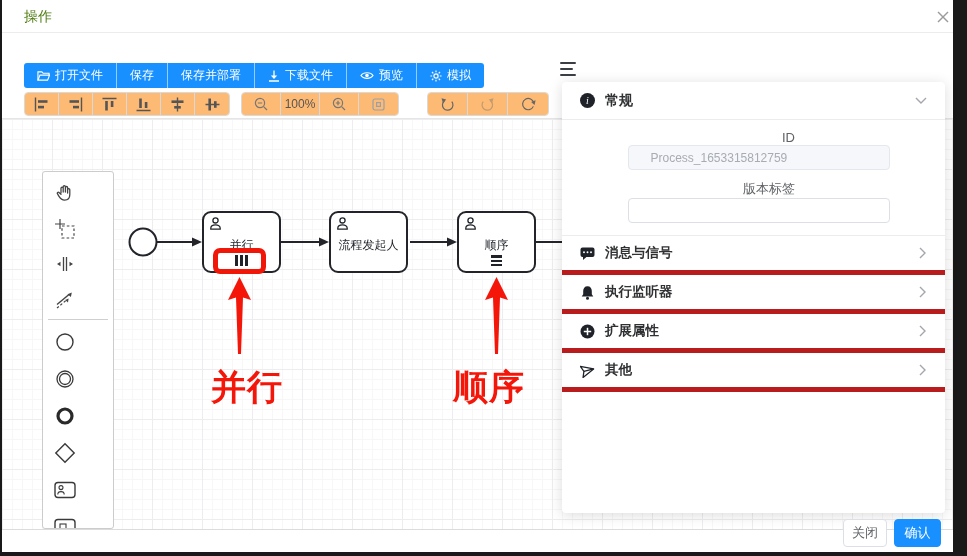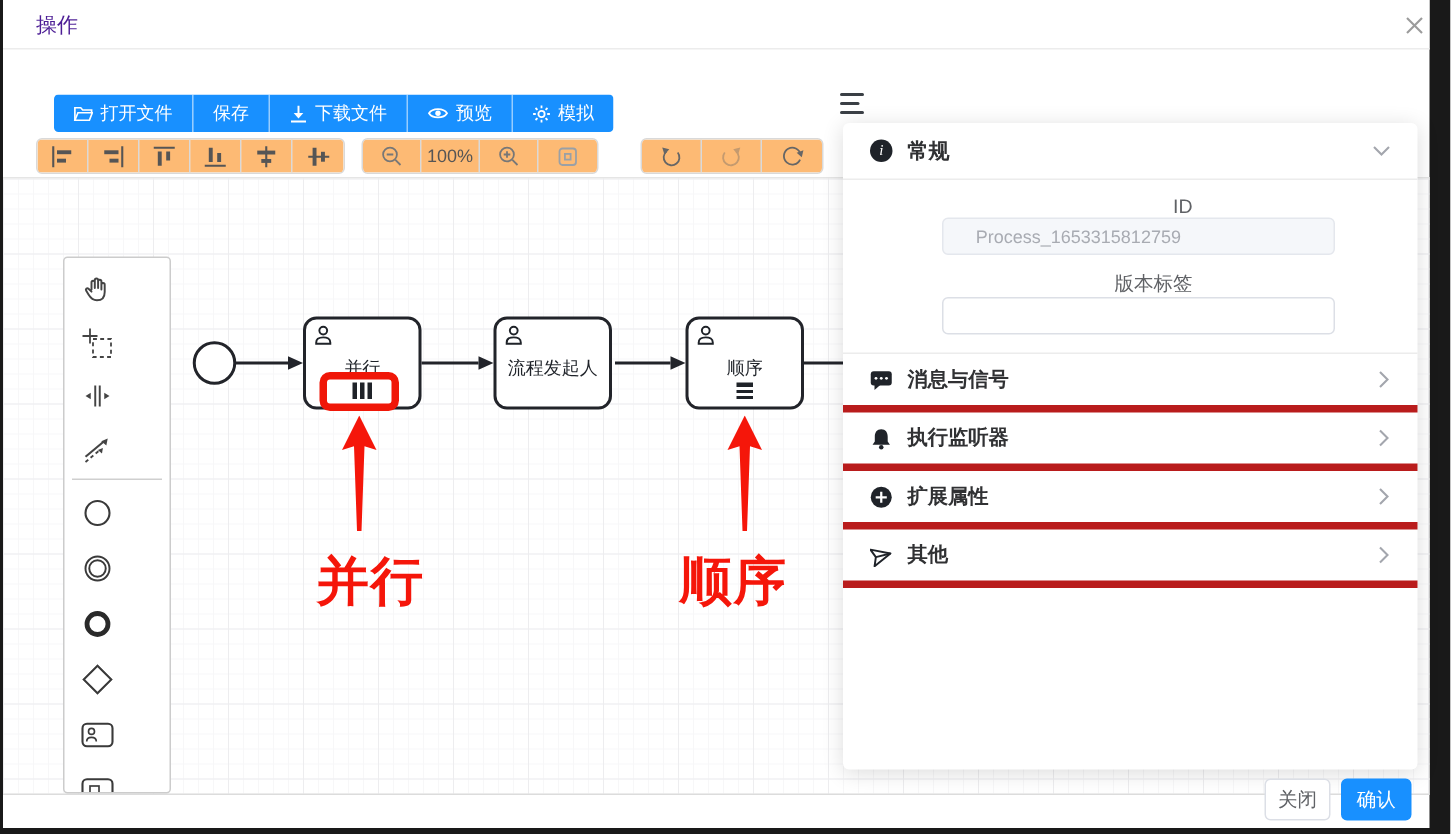--- a/index.html
+++ b/index.html
@@ -2,25 +2,25 @@
 <html><head>
 <meta charset="utf-8">
 <style>
   * { margin:0; padding:0; box-sizing:border-box; }
   body { font-family:"Liberation Sans","DejaVu Sans",sans-serif; }
   .stage { position:relative; width:967px; height:556px; background:#191919; overflow:hidden; }
   .modal { position:absolute; left:2px; top:0; width:951px; height:552px; background:#fff; }
 
   
   .dlg-header { position:absolute; left:2px; top:0; width:951px; height:33px; background:#fff; border-bottom:1px solid #ececec; z-index:40; }
-  .dlg-title { position:absolute; left:22px; top:8px; font-size:14px; color:#4c1d95; }
+  .dlg-title { position:absolute; left:22px; top:8px; font-size:14px; color:#4d7c0f; }
   .dlg-close { position:absolute; left:932px; top:8px; width:18px; height:18px; cursor:pointer; }
 
   
-  .tb1 { position:absolute; left:36px; top:63px; height:25px; display:flex; z-index:30; border-radius:3px; overflow:hidden; }
+  .tb1 { position:absolute; left:24px; top:63px; height:25px; display:flex; z-index:30; border-radius:3px; overflow:hidden; }
   .btn-blue { height:25px; display:flex; align-items:center; gap:5px; padding:0 13px; background:#1890ff; color:#fff; font-size:12px; border-right:1px solid rgba(255,255,255,.55); cursor:pointer; white-space:nowrap; }
   .btn-blue:last-child { border-right:none; }
   .btn-blue svg { display:block; }
 
   
   .tb2 { position:absolute; left:24px; top:92px; height:24px; display:flex; z-index:30; }
   .tb2-group { display:flex; border-radius:4px; overflow:hidden; border:1px solid #d9d9d9; background:#fff; height:24px; }
   .tb2-btn { width:34px; height:22px; display:flex; align-items:center; justify-content:center; border-right:1px solid #d9d9d9; background:#fdba74; cursor:pointer; color:#555; }
   .tb2-btn:last-child { border-right:none; }
   .tb2-zoom .tb2-btn { width:39px; }
@@ -109,20 +109,23 @@
   <div class="tb1">
     <div class="btn-blue">
       <svg width="13" height="12" viewBox="0 0 14 12">
         <path d="M1 10.5 V1.5 h4.2 l1.4 1.6 H13 v2" fill="none" stroke="#fff" stroke-width="1.2"></path>
         <path d="M1 10.5 L3.2 5.1 h10.3 l-2.1 5.4 z" fill="none" stroke="#fff" stroke-width="1.2"></path>
       </svg>
       <span>打开文件</span>
     </div>
     <div class="btn-blue">
       <span>保存</span>
+    </div>
+    <div class="btn-blue">
+      <span>保存并部署</span>
     </div>
     <div class="btn-blue">
       <svg width="12" height="12" viewBox="0 0 12 12">
         <line x1="6" y1="0.5" x2="6" y2="6.6" stroke="#fff" stroke-width="1.3"></line>
         <polygon points="2.8,5.4 9.2,5.4 6,9" fill="#fff"></polygon>
         <line x1="1" y1="11" x2="11" y2="11" stroke="#fff" stroke-width="1.3"></line>
       </svg>
       <span>下载文件</span>
     </div>
     <div class="btn-blue">

